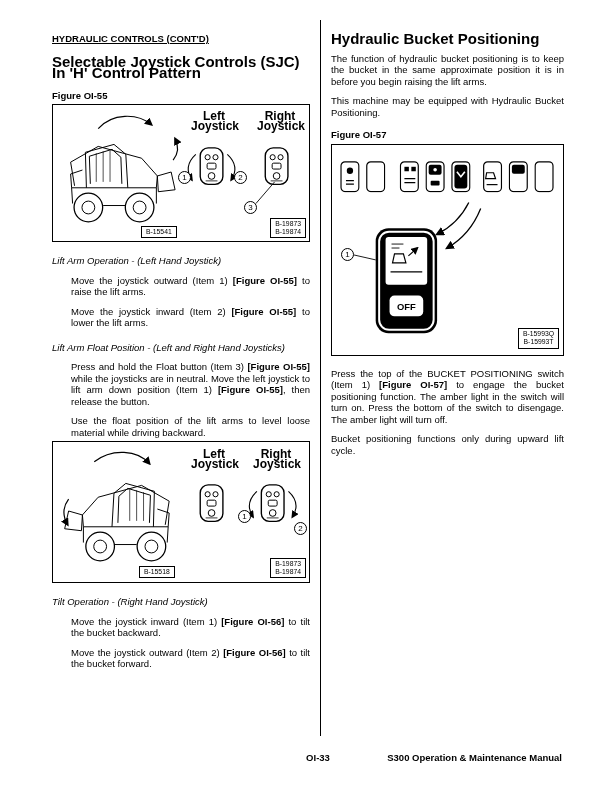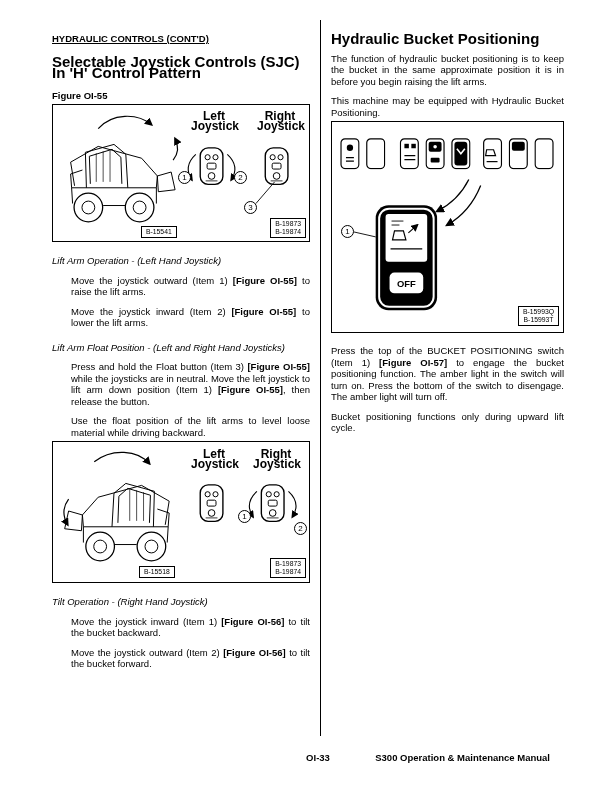--- a/index.html
+++ b/index.html
@@ -31,21 +31,21 @@
   .figure svg.art { display: block; width: 100%; height: 100%; }
 
   .joy-label { position: absolute; font-weight: bold; font-size: 12px; line-height: 9.5px; text-align: center; }
   .circ { position: absolute; width: 13px; height: 13px; border: 1px solid #000; border-radius: 50%;
           background: #fff; font-size: 8px; line-height: 11px; text-align: center; }
   .ref-box { position: absolute; border: 1px solid #000; background: #fff; font-size: 6.8px;
              line-height: 8.2px; padding: 1px 4px; text-align: center; white-space: nowrap; }
 
   .footer { position: absolute; left: 0; top: 752px; width: 612px; font-weight: bold; }
   .footer-page { position: absolute; left: 318px; transform: translateX(-50%); }
-  .footer-manual { position: absolute; right: 62px; }
+  .footer-manual { position: absolute; right: 50px; }
 </style>
 </head>
 <body>
 
 <svg width="0" height="0" style="position:absolute" aria-hidden="true">
   <defs>
     <marker id="ah" viewBox="0 0 8 8" markerWidth="7" markerHeight="7" refX="6" refY="4" orient="auto">
       <path d="M0,0 L8,4 L0,8 Z" fill="#000"></path>
     </marker>
     <symbol id="sym-joystick" viewBox="0 0 26 40">
@@ -150,20 +150,21 @@
     <p class="body indent"><span>Move the joystick outward (Item 2) </span><span class="b">[Figure OI-56]</span><span> to tilt the bucket forward.</span></p>
   </div>
 
   <div class="divider"></div>
 
   <div class="col col-right">
     <h1 class="h-sub" style="margin-top:0;">Hydraulic Bucket Positioning</h1>
     <p class="body"><span>The function of hydraulic bucket positioning is to keep the bucket in the same approximate position it is in before you begin raising the lift arms.</span></p>
     <p class="body"><span>This machine may be equipped with Hydraulic Bucket Positioning.</span></p>
 
+    <div class="fig-label">Figure OI-57</div>
 
     <div class="figure fig57">
       <svg class="art" viewBox="0 0 233 212">
         <g>
           <g>
             <use href="#sym-miniswitch" x="8" y="16" width="20" height="32"></use>
             <circle cx="18" cy="26" r="3.2" fill="#000"></circle>
             <path d="M14,36 h8 M14,39.5 h8" stroke="#000" stroke-width="1.2"></path>
           </g>
           <g>

